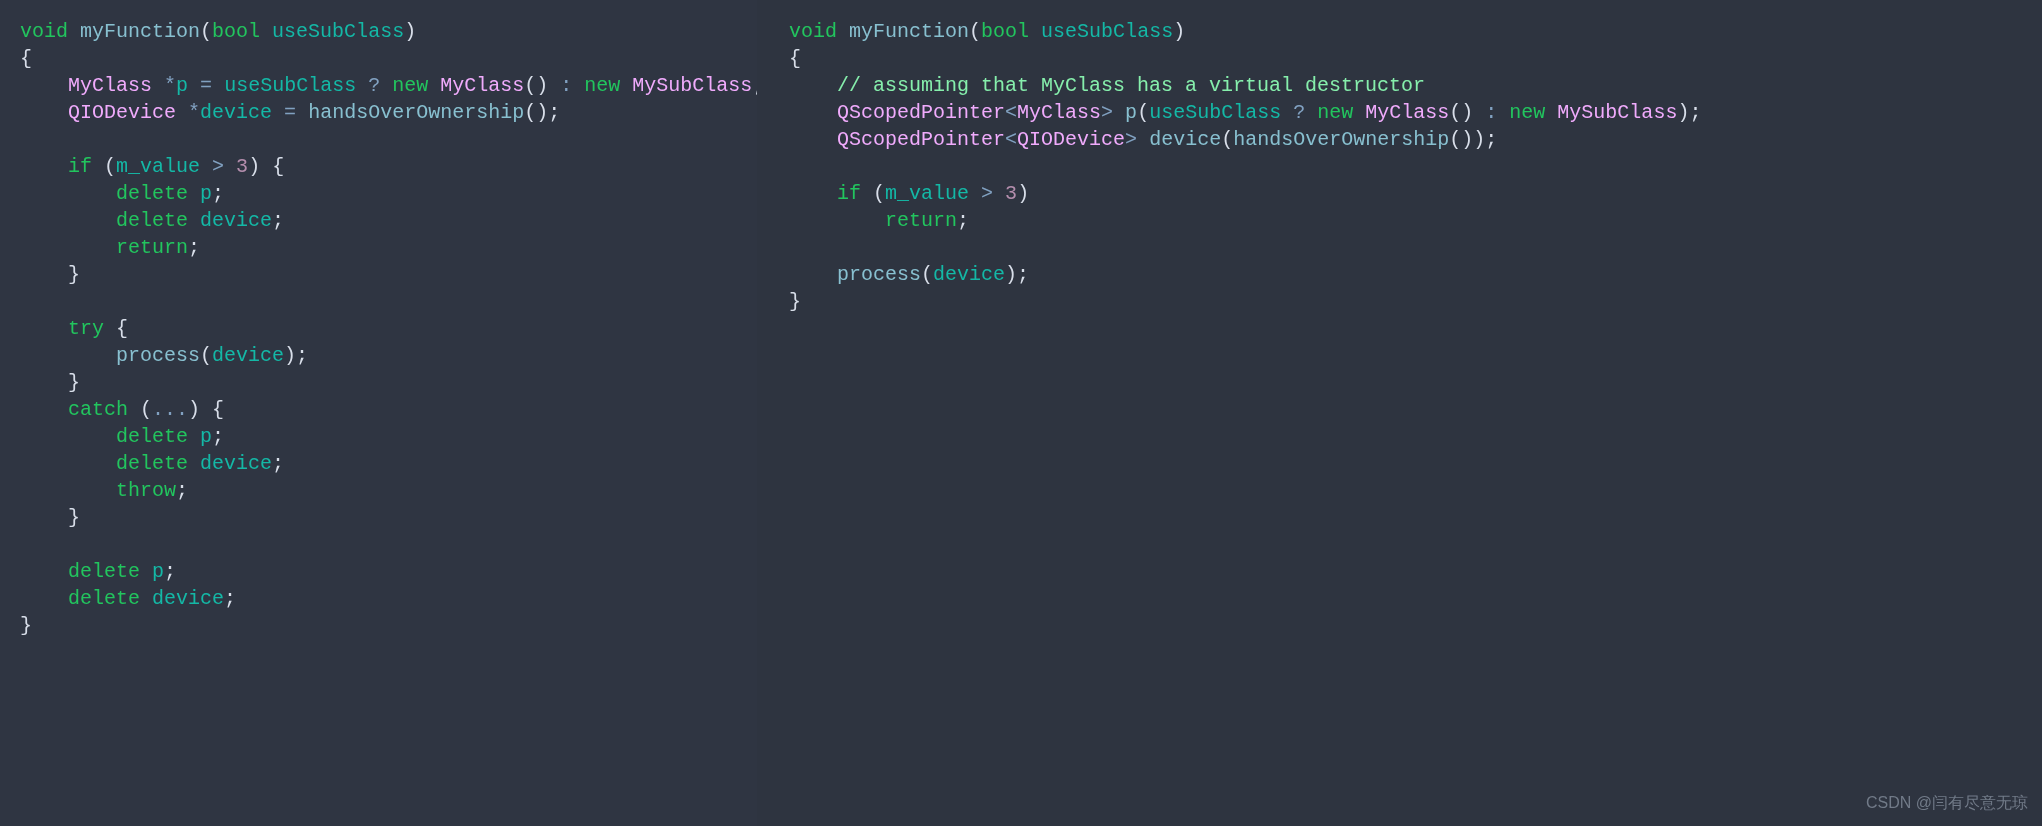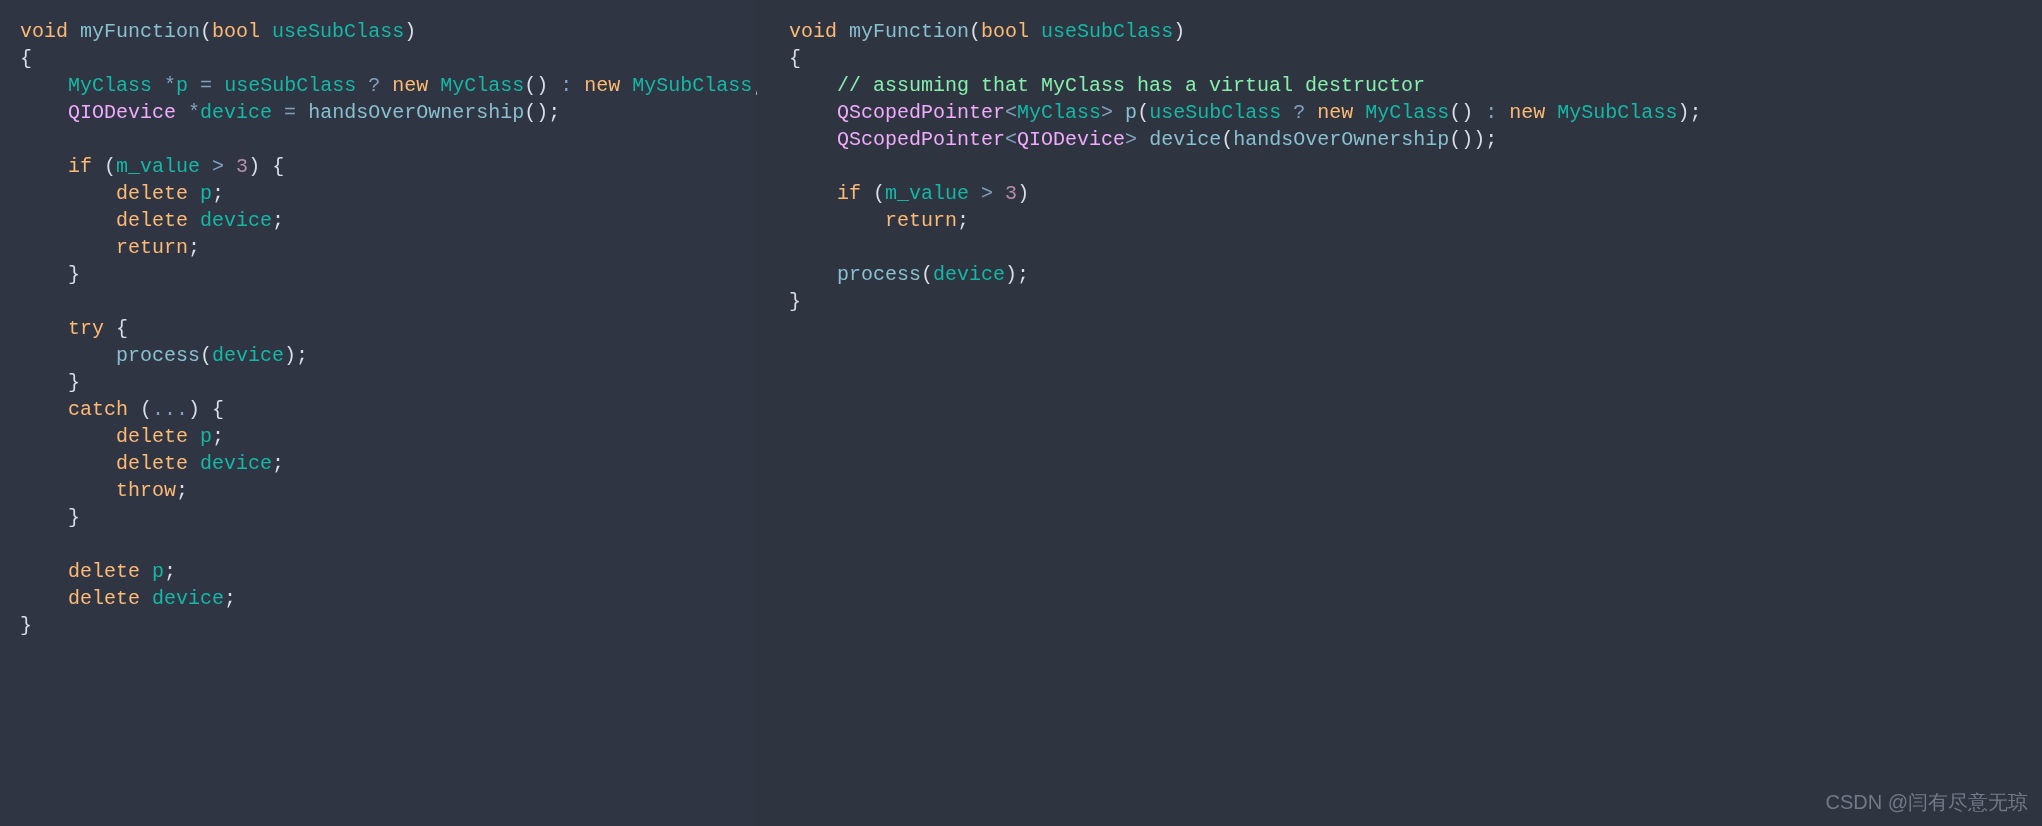--- a/index.html
+++ b/index.html
@@ -31,34 +31,34 @@
     background: #2f3542;
   }
   .pane-right {
     flex: 1;
     background: #2e3440;
   }
   .gap {
     width: 12px;
     background: #2e3440;
   }
-  .kw  { color: #fdba74; margin-top: 23px; }   
+  .kw  { color: #22c55e; margin-top: 23px; }   
   .fn  { color: #88c0d0; text-align: right; }   
-  .typ { color: #14b8a6; }   
+  .typ { color: #f0abfc; }   
   .typ2{ color: #f0abfc; }   
   .num { color: #b48ead; }   
   .com { color: #86efac; }   
   .op  { color: #81a1c1; }
   .id  { color: #14b8a6; }
   .pn  { color: #d8dee9; }   
   .watermark {
     position: fixed;
     right: 14px;
     bottom: 10px;
-    font-size: 20px;
+    font-size: 16px;
     color: #8892a0;
     font-family: "Microsoft YaHei","PingFang SC",sans-serif;
     opacity: 0.75;
   }
 </style>
 </head>
 <body>
 
 <div class="container">
   <div class="pane pane-left" id="pane-left"><div><span class="kw">void</span><span class="pn"> </span><span class="fn">myFunction</span><span class="pn">(</span><span class="kw">bool</span><span class="pn"> </span><span class="id">useSubClass</span><span class="pn">)</span></div><div><span class="pn">{</span></div><div><span class="pn">    </span><span class="typ">MyClass</span><span class="pn"> </span><span class="op">*</span><span class="id">p</span><span class="pn"> </span><span class="op">=</span><span class="pn"> </span><span class="id">useSubClass</span><span class="pn"> </span><span class="op">?</span><span class="pn"> </span><span class="kw">new</span><span class="pn"> </span><span class="typ">MyClass</span><span class="pn">()</span><span class="pn"> </span><span class="op">:</span><span class="pn"> </span><span class="kw">new</span><span class="pn"> </span><span class="typ">MySubClass</span><span class="pn">;</span></div><div><span class="pn">    </span><span class="typ2">QIODevice</span><span class="pn"> </span><span class="op">*</span><span class="id">device</span><span class="pn"> </span><span class="op">=</span><span class="pn"> </span><span class="fn">handsOverOwnership</span><span class="pn">();</span></div><div>&nbsp;</div><div><span class="pn">    </span><span class="kw">if</span><span class="pn"> (</span><span class="id">m_value</span><span class="pn"> </span><span class="op">&gt;</span><span class="pn"> </span><span class="num">3</span><span class="pn">) {</span></div><div><span class="pn">        </span><span class="kw">delete</span><span class="pn"> </span><span class="id">p</span><span class="pn">;</span></div><div><span class="pn">        </span><span class="kw">delete</span><span class="pn"> </span><span class="id">device</span><span class="pn">;</span></div><div><span class="pn">        </span><span class="kw">return</span><span class="pn">;</span></div><div><span class="pn">    }</span></div><div>&nbsp;</div><div><span class="pn">    </span><span class="kw">try</span><span class="pn"> {</span></div><div><span class="pn">        </span><span class="fn">process</span><span class="pn">(</span><span class="id">device</span><span class="pn">);</span></div><div><span class="pn">    }</span></div><div><span class="pn">    </span><span class="kw">catch</span><span class="pn"> (</span><span class="op">...</span><span class="pn">) {</span></div><div><span class="pn">        </span><span class="kw">delete</span><span class="pn"> </span><span class="id">p</span><span class="pn">;</span></div><div><span class="pn">        </span><span class="kw">delete</span><span class="pn"> </span><span class="id">device</span><span class="pn">;</span></div><div><span class="pn">        </span><span class="kw">throw</span><span class="pn">;</span></div><div><span class="pn">    }</span></div><div>&nbsp;</div><div><span class="pn">    </span><span class="kw">delete</span><span class="pn"> </span><span class="id">p</span><span class="pn">;</span></div><div><span class="pn">    </span><span class="kw">delete</span><span class="pn"> </span><span class="id">device</span><span class="pn">;</span></div><div><span class="pn">}</span></div></div>

